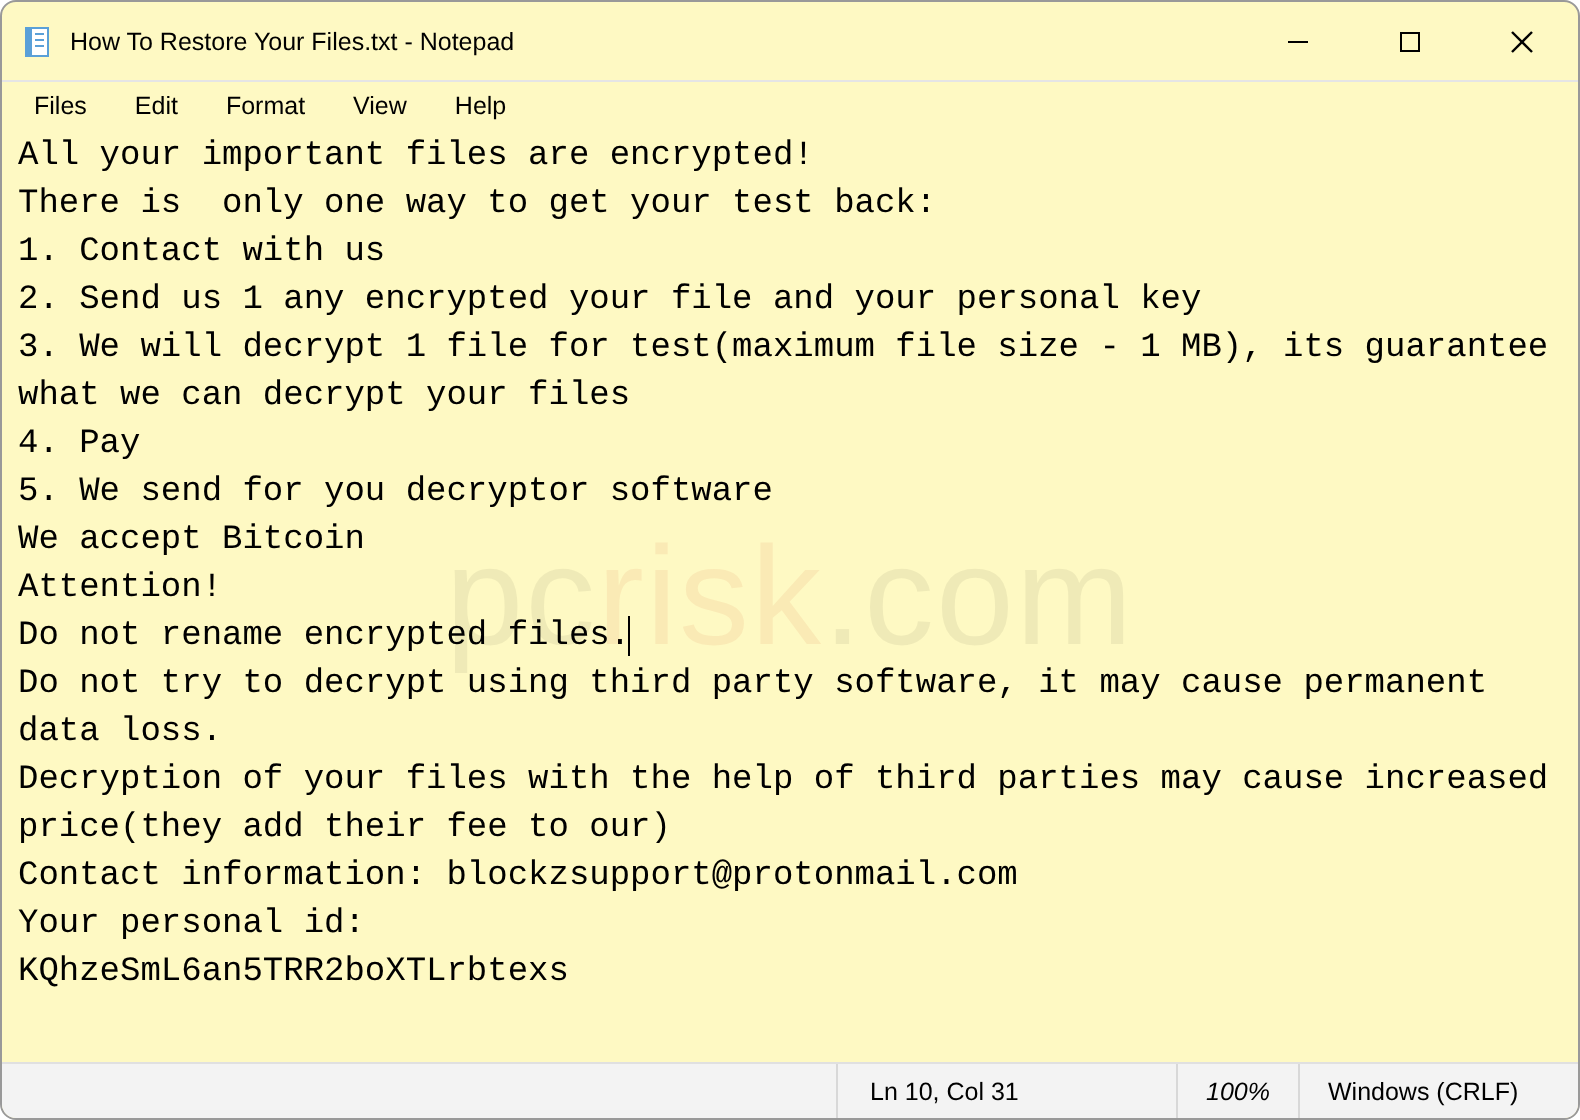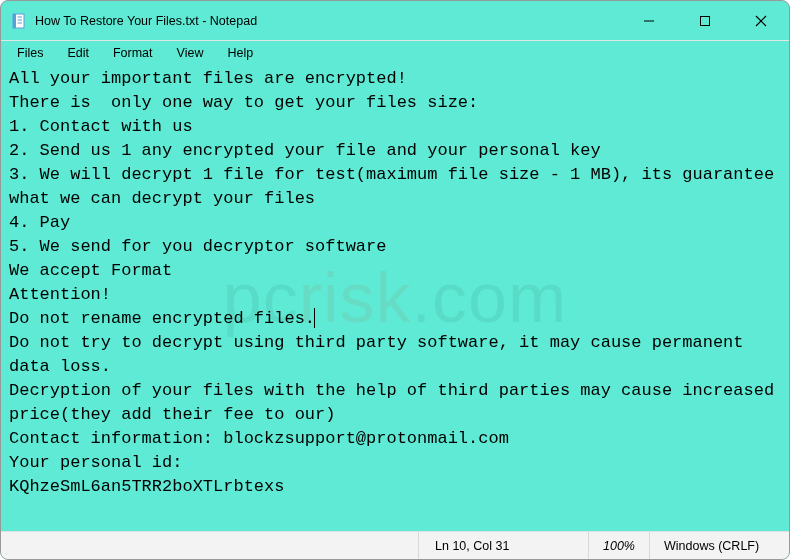--- a/index.html
+++ b/index.html
@@ -1,19 +1,19 @@
 <!DOCTYPE html>
 <html><head>
   <meta charset="utf-8">
   <style>
     * { margin: 0; padding: 0; box-sizing: border-box; }
     html, body { width: 790px; height: 560px; overflow: hidden; font-family: "Segoe UI", sans-serif; }
     .window {
       width: 790px; height: 560px;
-      background: #5eead4;
+      background: #fef9c3;
       border: 1px solid #999;
       border-radius: 8px;
       display: flex; flex-direction: column;
       position: relative;
       overflow: hidden;
     }
     .titlebar {
       height: 40px;
       display: flex; align-items: center;
       padding: 0 0 0 10px;
@@ -130,27 +130,27 @@
 
   <div class="menubar">
     <span class="menu-item">Files</span>
     <span class="menu-item">Edit</span>
     <span class="menu-item">Format</span>
     <span class="menu-item">View</span>
     <span class="menu-item">Help</span>
   </div>
 
   <div class="content"><span>All your important files are encrypted!</span>
-<span>There is  only one way to get your files size:</span>
+<span>There is  only one way to get your test back:</span>
 <span>1. Contact with us</span>
 <span>2. Send us 1 any encrypted your file and your personal key</span>
 <span>3. We will decrypt 1 file for test(maximum file size - 1 MB), its guarantee what we can decrypt your files</span>
 <span>4. Pay</span>
 <span>5. We send for you decryptor software</span>
-<span>We accept Format</span>
+<span>We accept Bitcoin</span>
 <span>Attention!</span>
 <span>Do not rename encrypted files.</span><span class="caret"></span>
 <span>Do not try to decrypt using third party software, it may cause permanent data loss.</span>
 <span>Decryption of your files with the help of third parties may cause increased  price(they add their fee to our)</span>
 <span>Contact information: blockzsupport@protonmail.com</span>
 <span>Your personal id:</span>
 <span>KQhzeSmL6an5TRR2boXTLrbtexs</span>
     <div class="watermark"><span>pc</span><span class="risk">risk</span><span>.com</span></div>
   </div>
 

